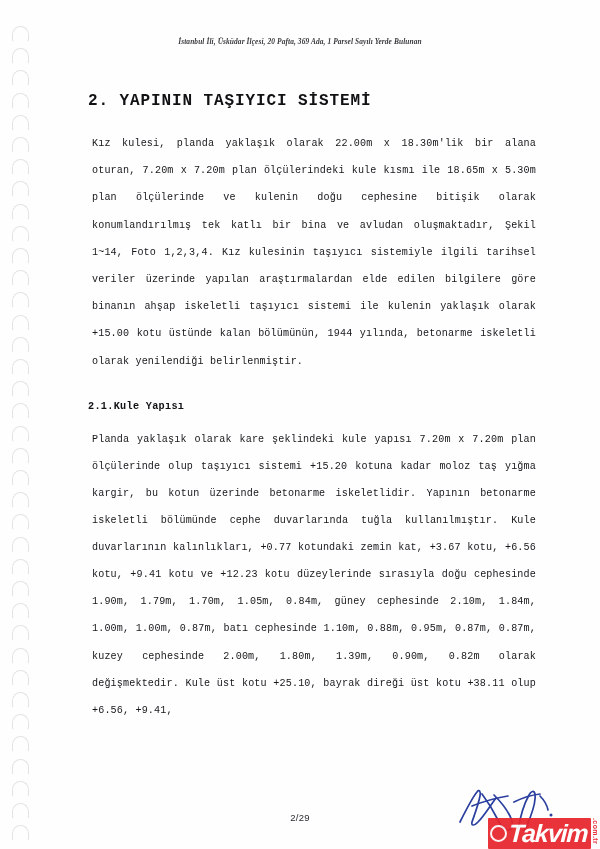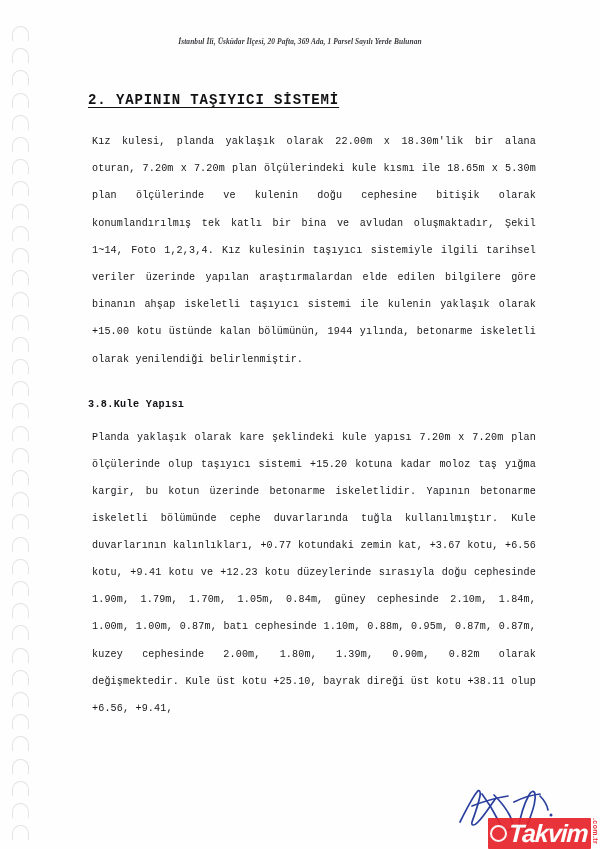--- a/index.html
+++ b/index.html
@@ -57,25 +57,24 @@
   
   .content {
     position: absolute;
     left: 88px;
     top: 92px;
     width: 452px;
   }
 
   h2.section-title {
     margin: 0 0 20px 0;
-    font-size: 14px;
+    font-size: 16px;
     font-weight: bold;
     letter-spacing: 0.9px;
     color: #111114;
-    text-decoration: underline;
     text-underline-offset: 3px;
     font-family: "Liberation Mono", "DejaVu Sans Mono", monospace;
   }
 
   h3.sub-title {
     margin: 26px 0 14px 0;
     font-size: 10.2px;
     font-weight: bold;
     letter-spacing: 0.3px;
     color: #121216;
@@ -211,24 +210,25 @@
       <div class="hole" style="top: 825.2px;"></div>
     </div>
 
   <div class="doc-header">
     <div class="hl1">İstanbul İli, Üsküdar İlçesi, 20 Pafta, 369 Ada, 1 Parsel Sayılı Yerde Bulunan</div>
   </div>
 
   <div class="content">
     <h2 class="section-title">2. YAPININ TAŞIYICI SİSTEMİ</h2>
     <p class="body-par">Kız kulesi, planda yaklaşık olarak 22.00m x 18.30m'lik bir alana oturan, 7.20m x 7.20m plan ölçülerindeki kule kısmı ile 18.65m x 5.30m plan ölçülerinde ve kulenin doğu cephesine bitişik olarak konumlandırılmış tek katlı bir bina ve avludan oluşmaktadır, Şekil 1~14, Foto 1,2,3,4. Kız kulesinin taşıyıcı sistemiyle ilgili tarihsel veriler üzerinde yapılan araştırmalardan elde edilen bilgilere göre binanın ahşap iskeletli taşıyıcı sistemi ile kulenin yaklaşık olarak +15.00 kotu üstünde kalan bölümünün, 1944 yılında, betonarme iskeletli olarak yenilendiği belirlenmiştir.</p>
-    <h3 class="sub-title">3.8.Kule Yapısı</h3>
+    <h3 class="sub-title">2.1.Kule Yapısı</h3>
     <p class="body-par tight">Planda yaklaşık olarak kare şeklindeki kule yapısı 7.20m x 7.20m plan ölçülerinde olup taşıyıcı sistemi +15.20 kotuna kadar moloz taş yığma kargir, bu kotun üzerinde betonarme iskeletlidir. Yapının betonarme iskeletli bölümünde cephe duvarlarında tuğla kullanılmıştır. Kule duvarlarının kalınlıkları, +0.77 kotundaki zemin kat, +3.67 kotu, +6.56 kotu, +9.41 kotu ve +12.23 kotu düzeylerinde sırasıyla doğu cephesinde 1.90m, 1.79m, 1.70m, 1.05m, 0.84m, güney cephesinde 2.10m, 1.84m, 1.00m, 1.00m, 0.87m, batı cephesinde 1.10m, 0.88m, 0.95m, 0.87m, 0.87m, kuzey cephesinde 2.00m, 1.80m, 1.39m, 0.90m, 0.82m olarak değişmektedir. Kule üst kotu +25.10, bayrak direği üst kotu +38.11 olup +6.56, +9.41,</p>
   </div>
 
+  <div class="page-number">2/29</div>
 
   <div class="signature">
     <svg width="130" height="54" viewBox="0 0 130 54" fill="none" xmlns="http://www.w3.org/2000/svg">
       <g stroke="#2a3f9e" stroke-width="1.7" stroke-linecap="round" stroke-linejoin="round" fill="none">
         <path d="M8 36 C14 24, 20 12, 25 6 C27 3, 29 5, 28 10 C26 20, 22 30, 20 36 C19 40, 22 40, 26 36 C32 30, 38 20, 44 12"></path>
         <path d="M30 8 C36 16, 42 26, 46 34 C49 40, 52 44, 56 44 C61 44, 62 38, 58 30 C54 22, 47 14, 42 9"></path>
         <path d="M20 20 C30 16, 44 12, 56 10"></path>
         <path d="M66 44 C68 32, 72 18, 77 9 C79 5, 82 4, 83 8 C84 14, 81 24, 78 32 C76 38, 74 42, 72 45"></path>
         <path d="M62 16 C70 12, 80 9, 88 8"></path>
         <path d="M88 10 C92 14, 95 19, 96 24"></path>

